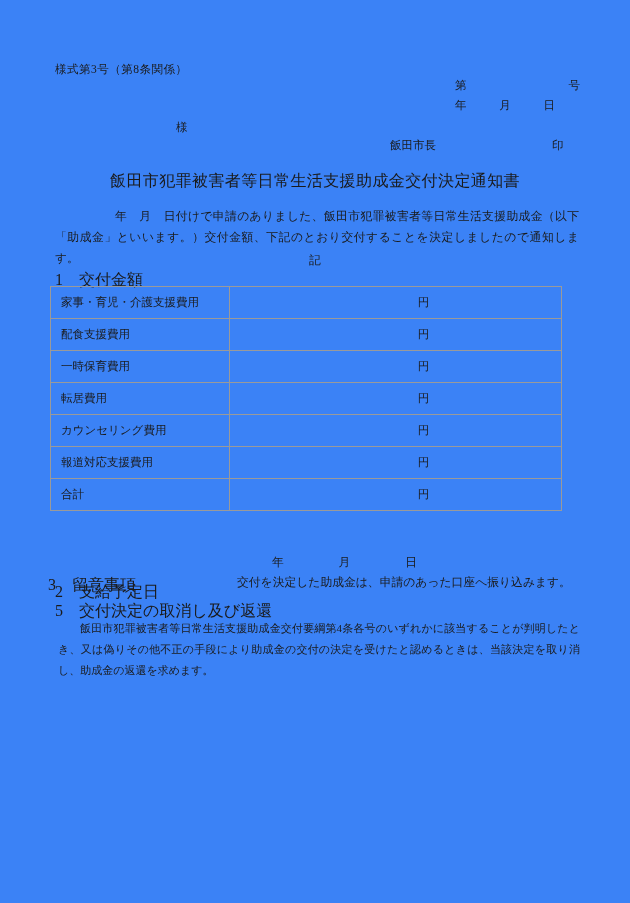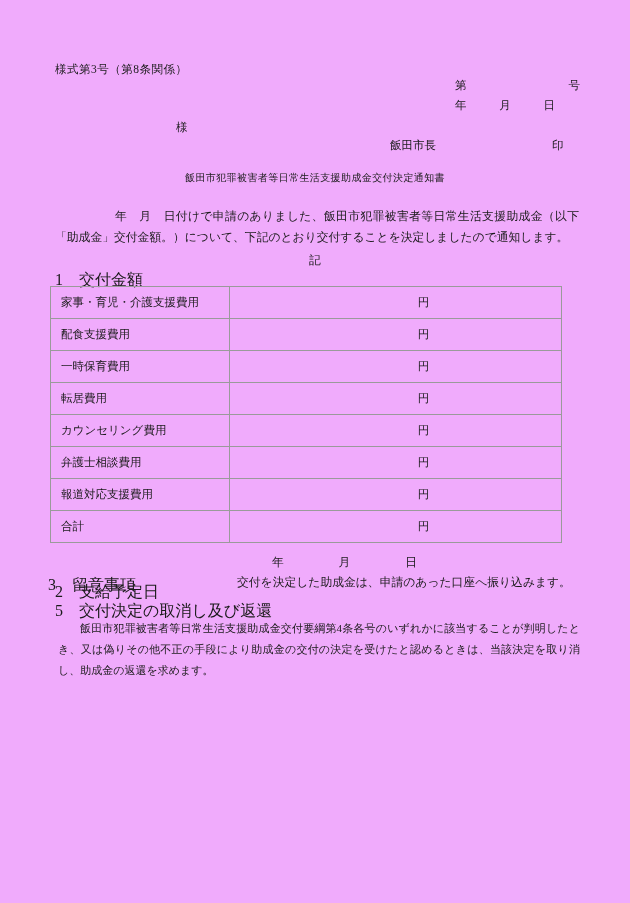--- a/index.html
+++ b/index.html
@@ -4,21 +4,21 @@
 <style>
   html, body {
     margin: 0;
     padding: 0;
     background: #ffffff;
   }
   .page {
     position: relative;
     width: 630px;
     height: 903px;
-    background: #f0abfc;
+    background: #3b82f6;
     font-family: "Liberation Serif", "DejaVu Serif", serif;
     color: #1a1a1a;
     overflow: hidden;
   }
 
   
   .form-no {
     position: absolute;
     left: 55px;
     top: 62px;
@@ -72,21 +72,21 @@
     white-space: pre;
   }
 
   
   .doc-title {
     position: absolute;
     left: 0;
     top: 171px;
     width: 630px;
     text-align: center;
-    font-size: 10px;
+    font-size: 16px;
     letter-spacing: 0.4px;
   }
 
   
   .body-para {
     position: absolute;
     left: 55px;
     top: 206px;
     width: 524px;
     font-size: 11.8px;
@@ -194,21 +194,21 @@
     <span>日</span>
   </div>
 
   <div class="addressee">様</div>
 
   <div class="issuer">飯田市長</div>
   <div class="seal">印</div>
 
   <div class="doc-title">飯田市犯罪被害者等日常生活支援助成金交付決定通知書</div>
 
-  <div class="body-para">年　月　日付けで申請のありました、飯田市犯罪被害者等日常生活支援助成金（以下「助成金」交付金額。）について、下記のとおり交付することを決定しましたので通知します。</div>
+  <div class="body-para">年　月　日付けで申請のありました、飯田市犯罪被害者等日常生活支援助成金（以下「助成金」といいます。）交付金額、下記のとおり交付することを決定しましたので通知します。</div>
 
   <div class="ki">記</div>
 
   <div class="sec-label sec1">1　交付金額</div>
 
   <table class="amount-table">
     <tbody>
         <tr>
           <td class="label-cell">家事・育児・介護支援費用</td>
           <td class="value-cell"><span class="unit">円</span></td>
@@ -220,24 +220,20 @@
         <tr>
           <td class="label-cell">一時保育費用</td>
           <td class="value-cell"><span class="unit">円</span></td>
         </tr>
         <tr>
           <td class="label-cell">転居費用</td>
           <td class="value-cell"><span class="unit">円</span></td>
         </tr>
         <tr>
           <td class="label-cell">カウンセリング費用</td>
-          <td class="value-cell"><span class="unit">円</span></td>
-        </tr>
-        <tr>
-          <td class="label-cell">弁護士相談費用</td>
           <td class="value-cell"><span class="unit">円</span></td>
         </tr>
         <tr>
           <td class="label-cell">報道対応支援費用</td>
           <td class="value-cell"><span class="unit">円</span></td>
         </tr>
         <tr>
           <td class="label-cell">合計</td>
           <td class="value-cell"><span class="unit">円</span></td>
         </tr>

